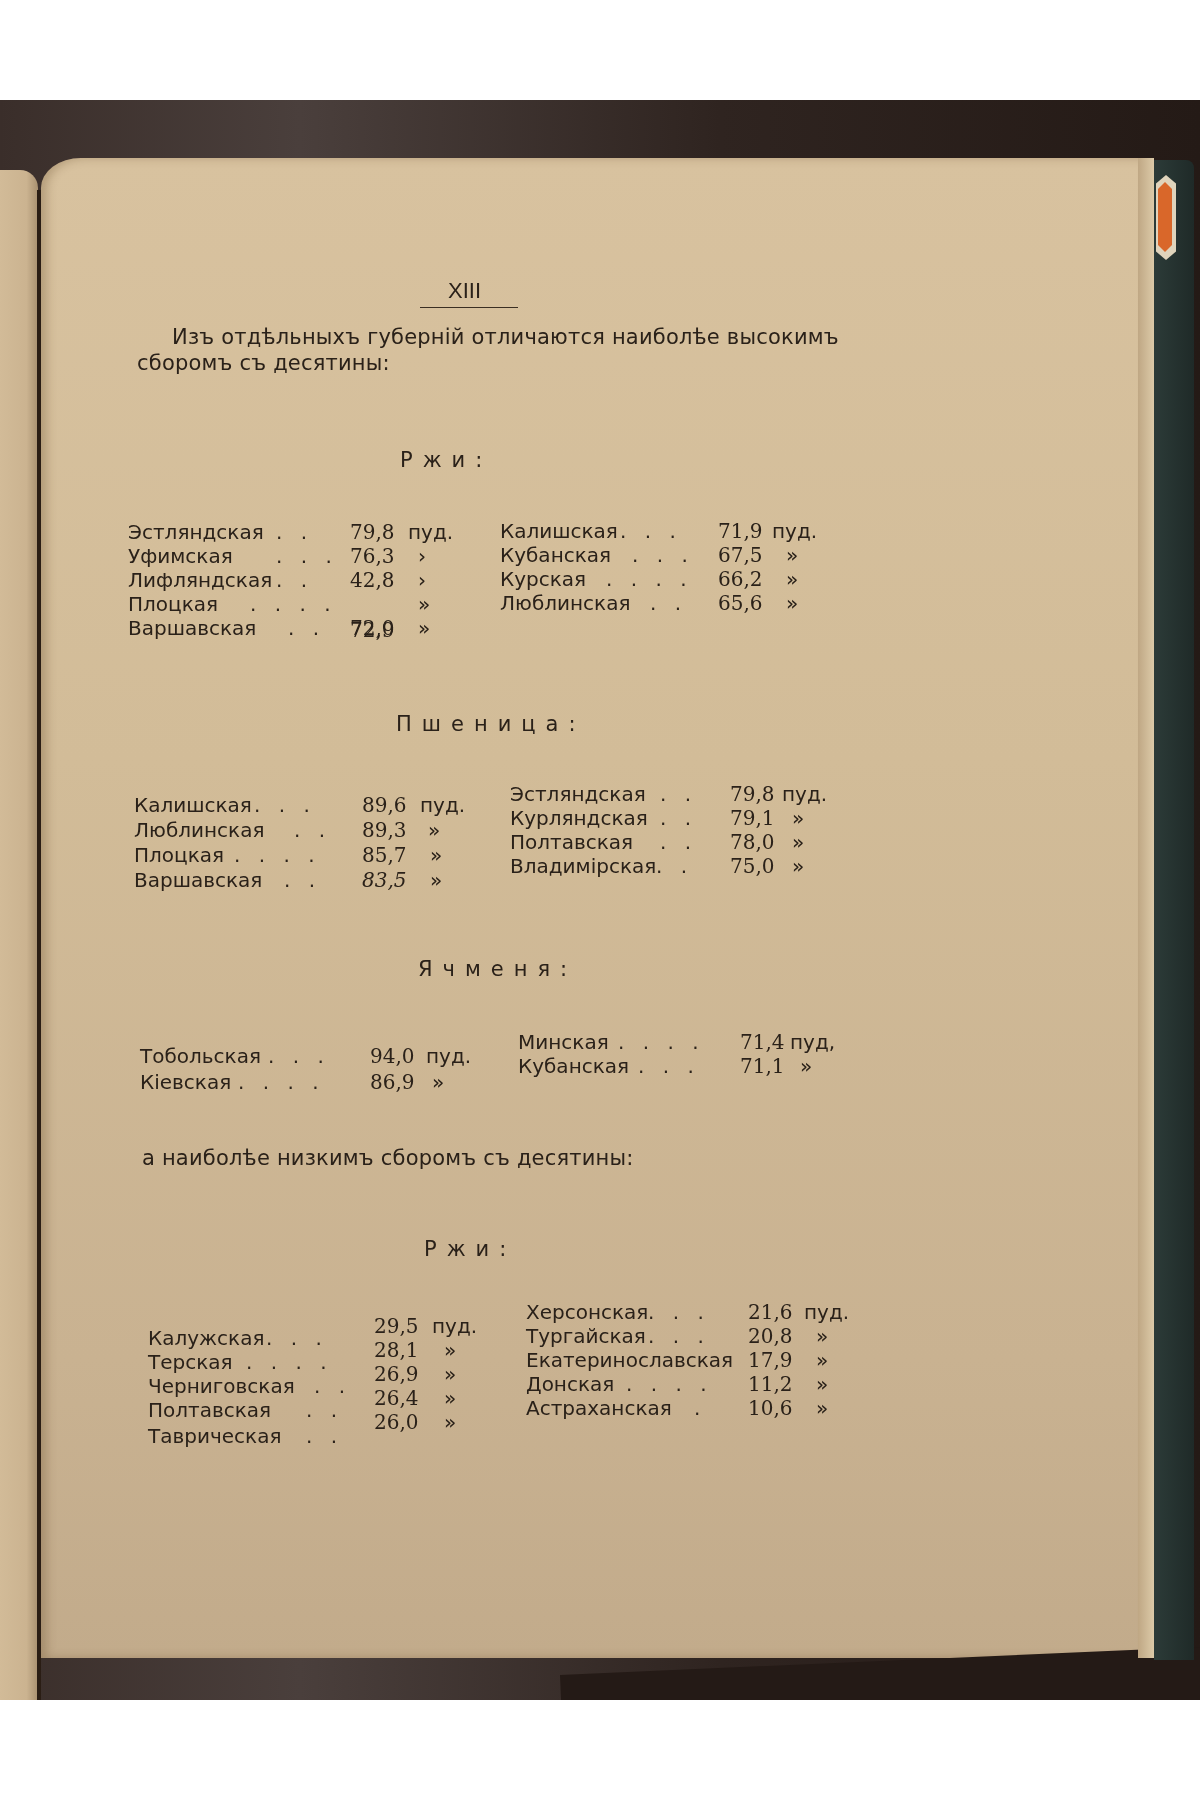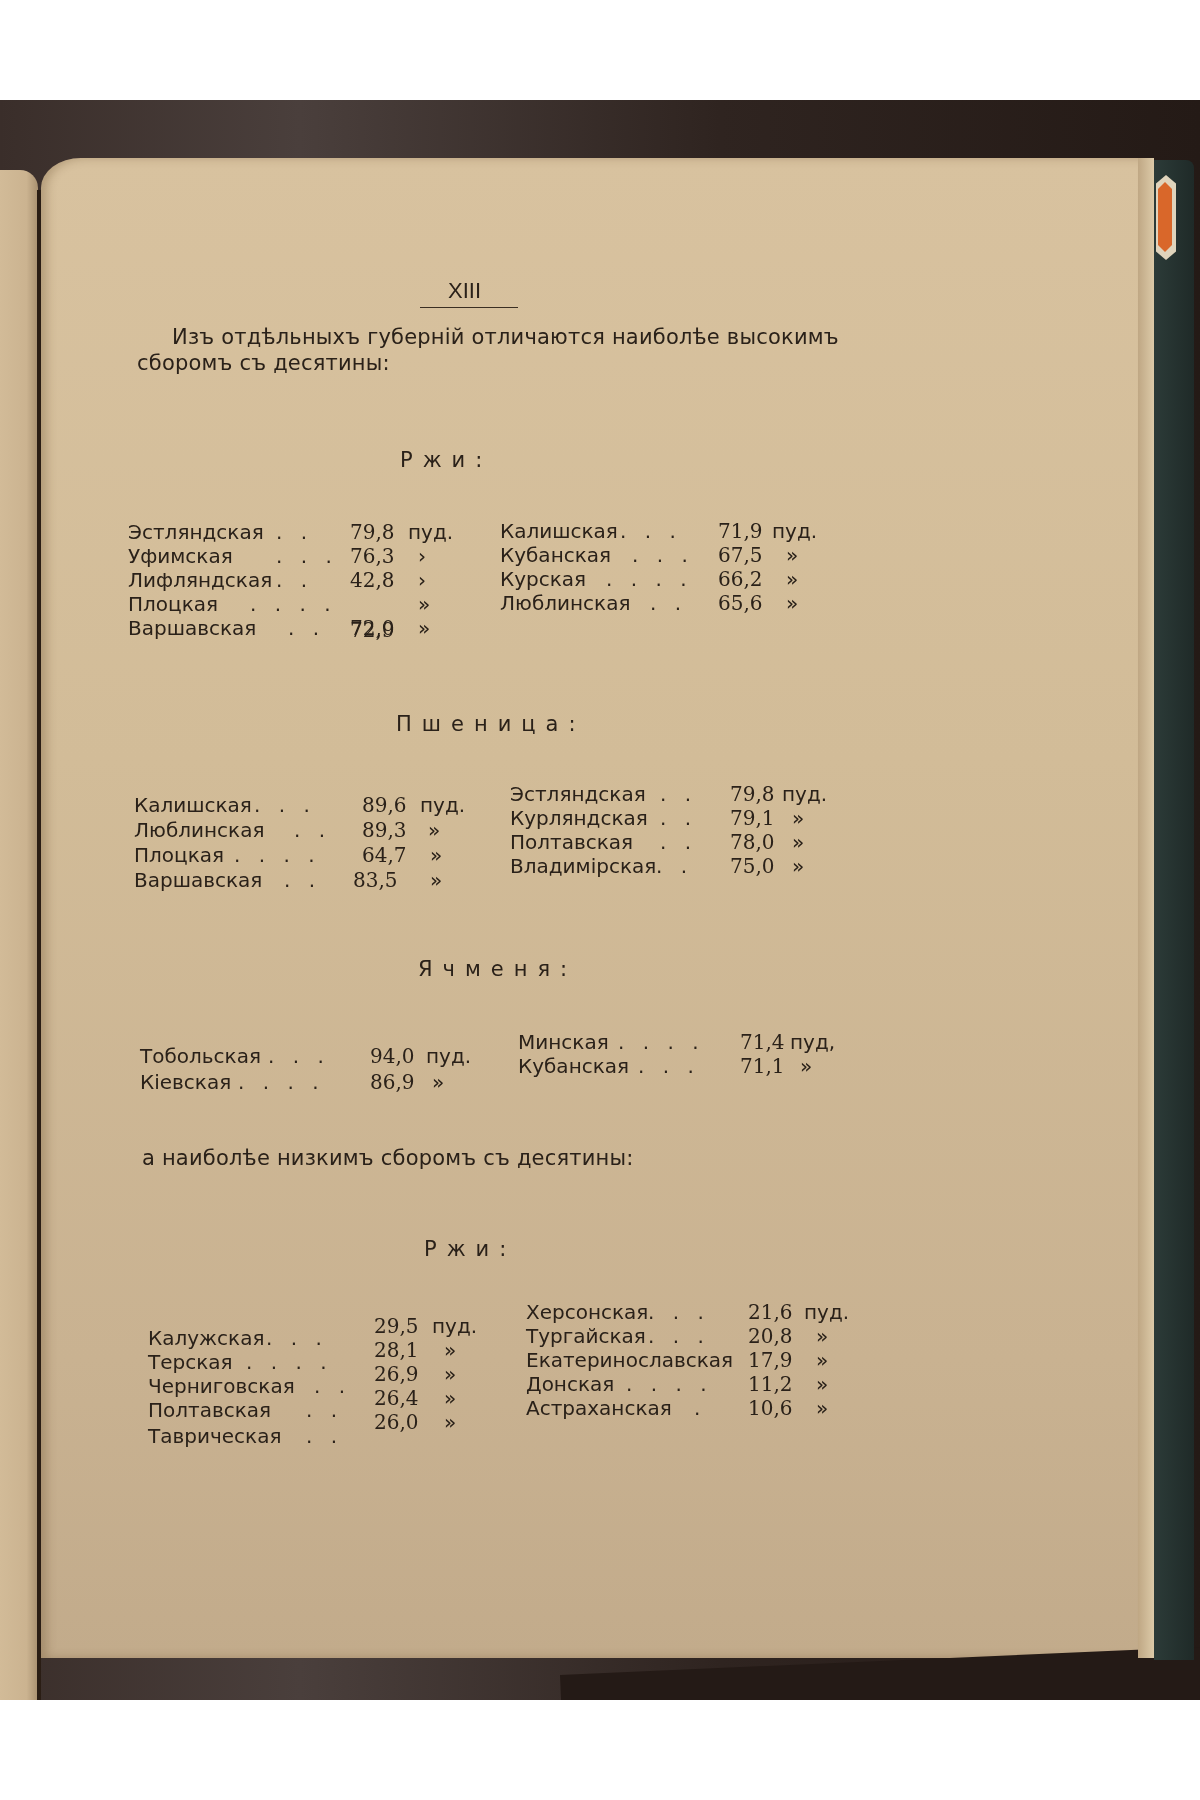--- a/index.html
+++ b/index.html
@@ -230,27 +230,27 @@
   </div>
   <div class="row" style="left:134px; top:818px;">
     <span class="name">Люблинская</span>
     <span class="dots" style="left:160px;">. .</span>
     <span class="val" style="left:228px;">89,3</span>
     <span class="unit" style="left:294px;">»</span>
   </div>
   <div class="row" style="left:134px; top:843px;">
     <span class="name">Плоцкая</span>
     <span class="dots" style="left:100px;">. . . .</span>
-    <span class="val" style="left:228px;">64,7</span>
+    <span class="val" style="left:228px;">85,7</span>
     <span class="unit" style="left:296px;">»</span>
   </div>
   <div class="row" style="left:134px; top:868px;">
     <span class="name">Варшавская</span>
     <span class="dots" style="left:150px;">. .</span>
-    <span class="val" style="left:219px;">83,5</span>
+    <span class="val" style="left:228px;font-style:italic;">83,5</span>
     <span class="unit" style="left:296px;">»</span>
   </div>
 </div>
 
 <div>
   <div class="row" style="left:510px; top:782px;">
     <span class="name">Эстляндская</span>
     <span class="dots" style="left:150px;">. .</span>
     <span class="val" style="left:220px;">79,8</span>
     <span class="unit" style="left:272px;">пуд.</span>

